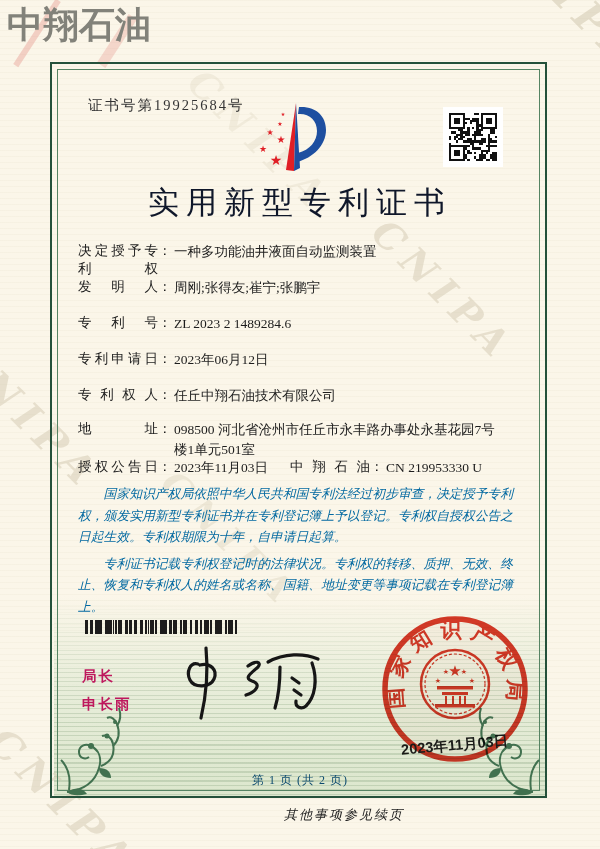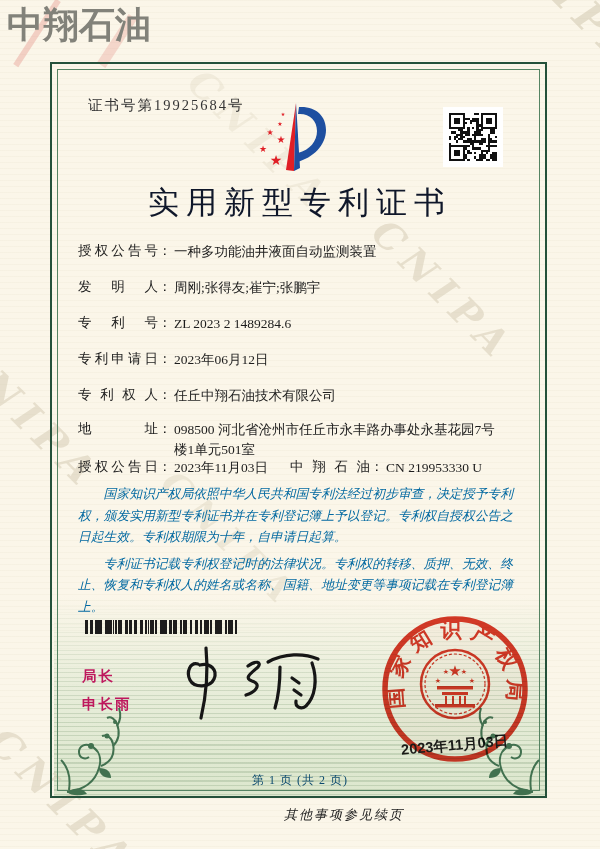--- a/index.html
+++ b/index.html
@@ -348,21 +348,21 @@
           <rect x="17" y="20" width="1" height="1"></rect>
           <rect x="19" y="20" width="1" height="1"></rect>
           <rect x="20" y="20" width="1" height="1"></rect>
         </svg>
       </div>
 
     <div class="title">实用新型专利证书</div>
 
     <div class="fields">
       <div class="f-row" style="top:242px">
-        <span class="f-label">授权公告号</span>
+        <span class="f-label">决定授予专利权</span>
         <span class="f-sep">：</span>
         <span class="f-value">一种多功能油井液面自动监测装置</span>
       </div>
       <div class="f-row" style="top:278px">
         <span class="f-label">发明人</span>
         <span class="f-sep">：</span>
         <span class="f-value">周刚;张得友;崔宁;张鹏宇</span>
       </div>
       <div class="f-row" style="top:314px">
         <span class="f-label">专利号</span>

